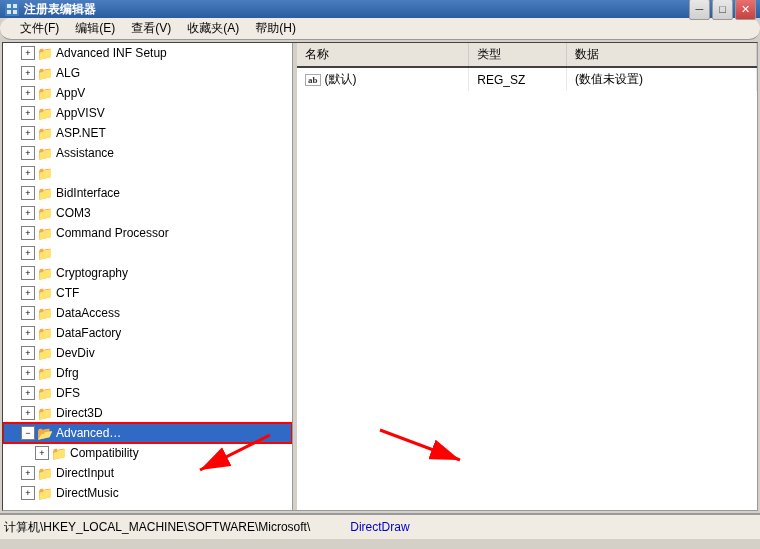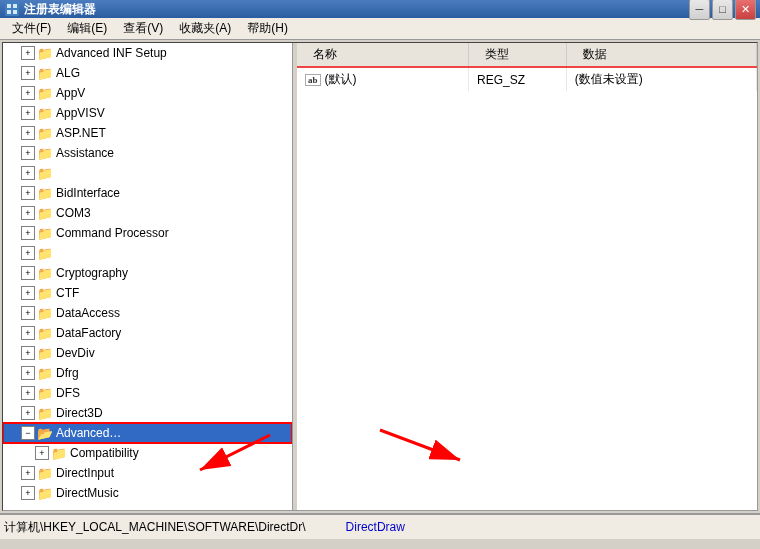--- a/index.html
+++ b/index.html
@@ -53,22 +53,23 @@
       background: linear-gradient(to bottom, #e87070, #c94040);
       color: white;
     }
 
     
     .menu-bar {
       background: #f0ece4;
       height: 22px;
       display: flex;
       align-items: center;
-      padding: 0 4px;
+      padding: 0 12px;
       border-bottom: 1px solid #999;
+      border-radius: 11px;
     }
     .menu-item {
       padding: 2px 8px;
       cursor: pointer;
       font-size: 12px;
       color: #000;
     }
 
     
     .main-area {
@@ -168,22 +169,22 @@
     .reg-table {
       width: 100%;
       border-collapse: collapse;
       font-size: 12px;
     }
     .reg-table thead tr {
       background: #e8e4dc;
     }
     .reg-table th {
       border-right: 1px solid #ccc;
-      border-bottom: 2px solid #ef4444;
-      padding: 3px 16px;
+      border-bottom: 2px solid #404040;
+      padding: 3px 8px;
       text-align: left;
       font-weight: normal;
       cursor: pointer;
       white-space: nowrap;
     }
     .reg-table td {
       border-right: 1px solid #e8e8e8;
       padding: 3px 8px;
       vertical-align: middle;
       margin-top: 25px;
@@ -417,15 +418,15 @@
           <polygon points="0 0, 10 3.5, 0 7" fill="red"></polygon>
         </marker>
       </defs>
       <path d="M 270 395 L 200 430" stroke="red" stroke-width="3" fill="none" marker-end="url(#arrowhead)"></path>
       <path d="M 380 390 L 460 420" stroke="red" stroke-width="3" fill="none" marker-end="url(#arrowhead)"></path>
     </svg>
   </div>
 
 <div class="status-bar">
   <span class="status-text">
-    <span>计算机\HKEY_LOCAL_MACHINE\SOFTWARE\DirectDr\</span><span class="status-highlight">DirectDraw</span>
+    <span>计算机\HKEY_LOCAL_MACHINE\SOFTWARE\Microsoft\</span><span class="status-highlight">DirectDraw</span>
   </span>
 </div>
 
 </body></html>

